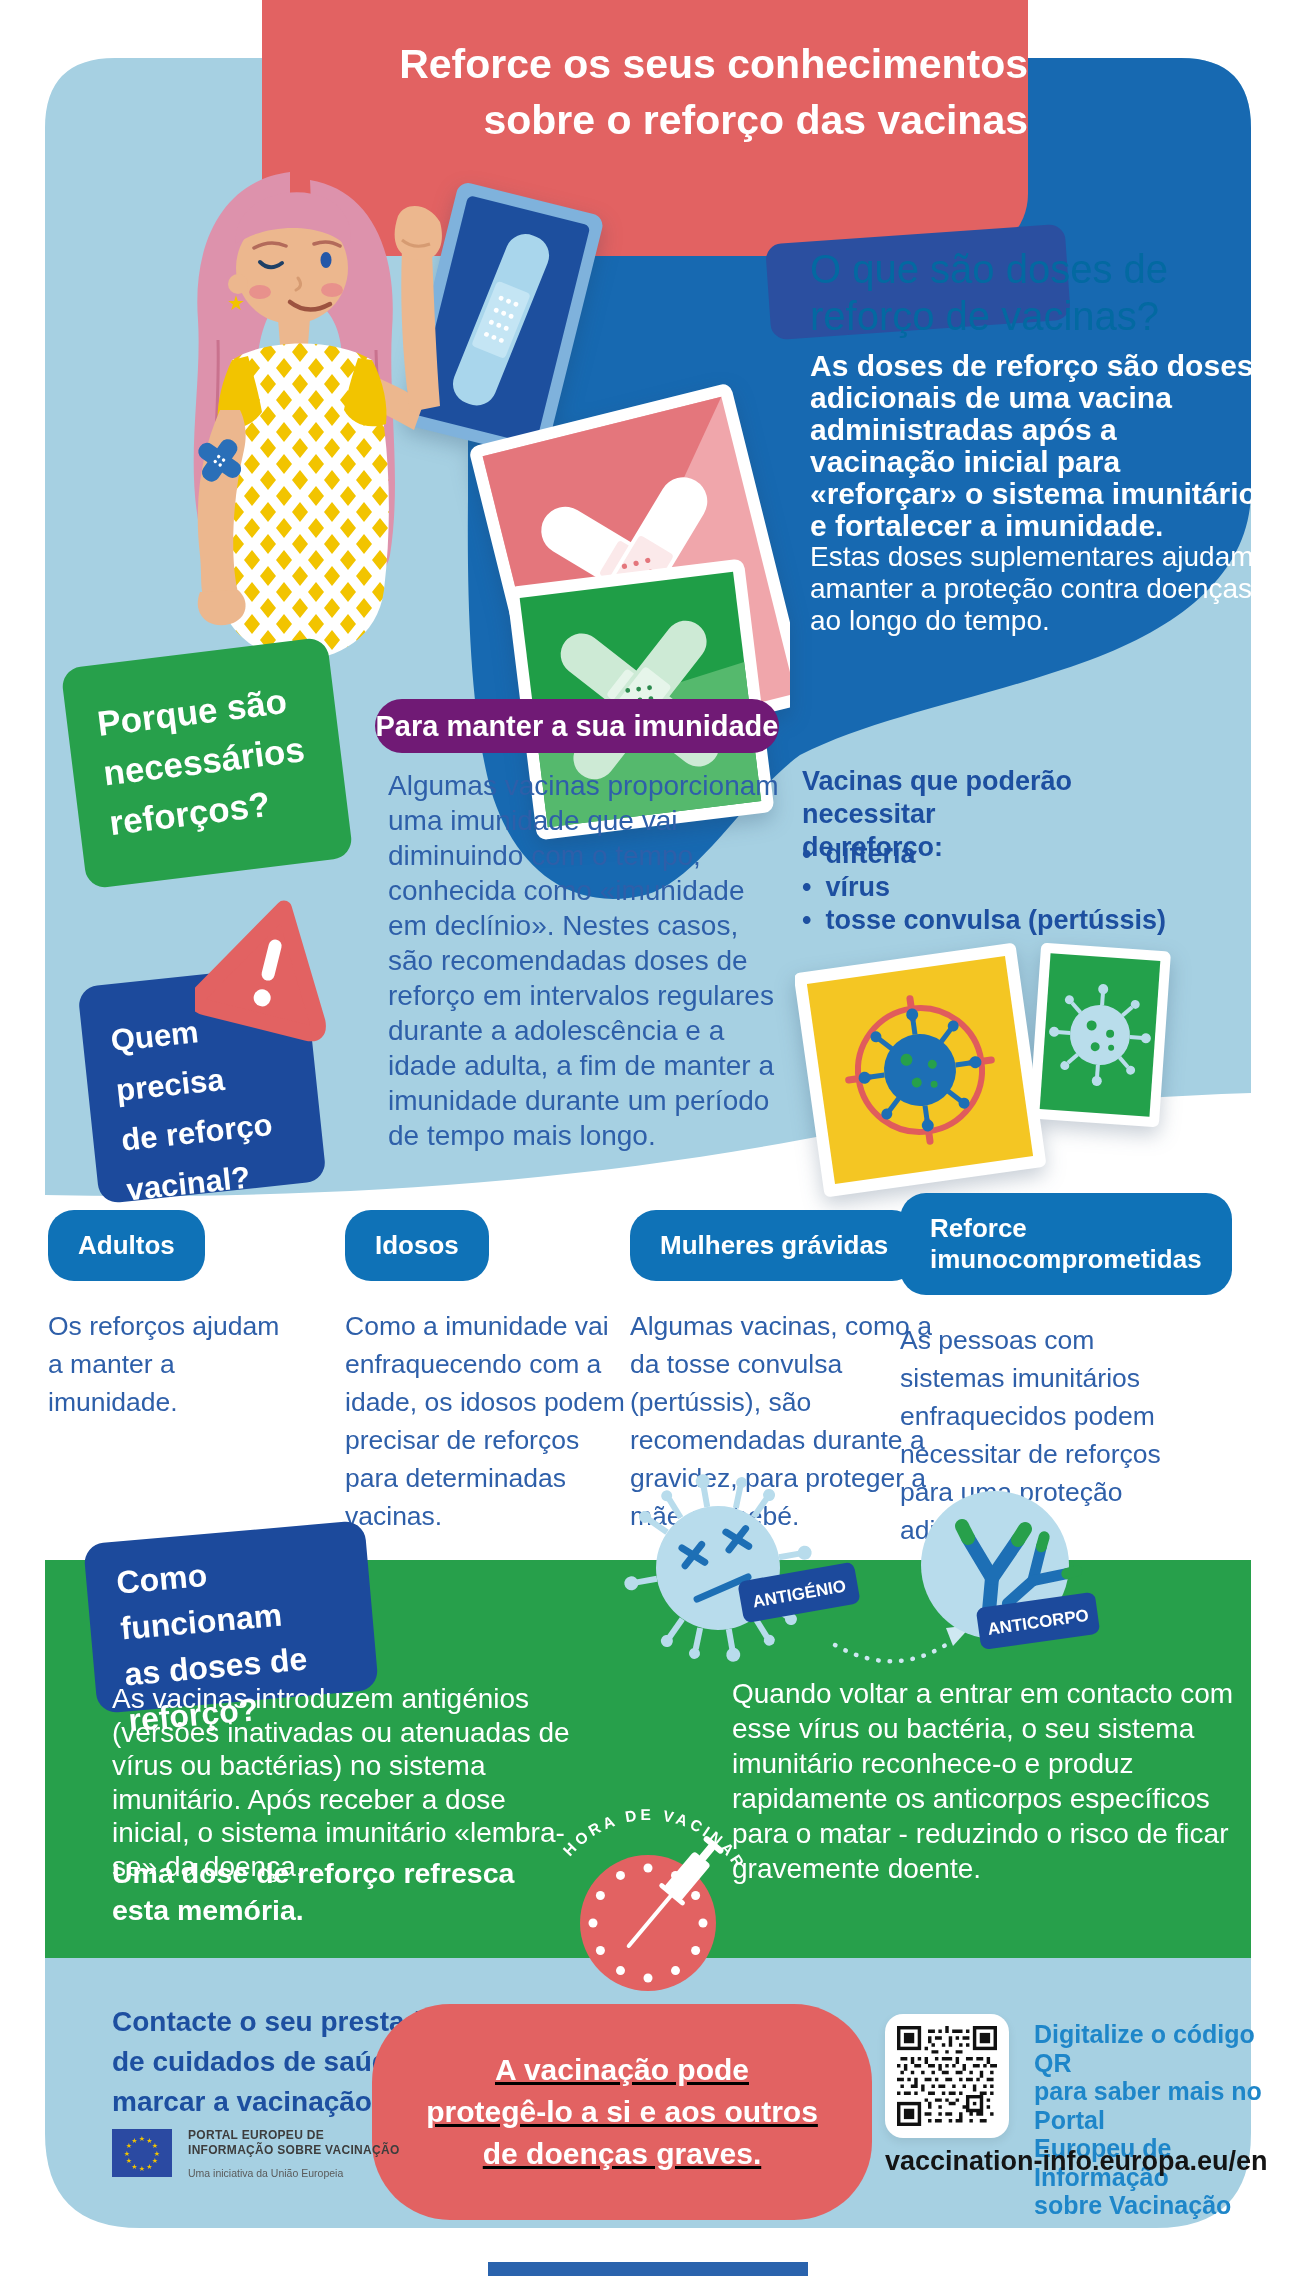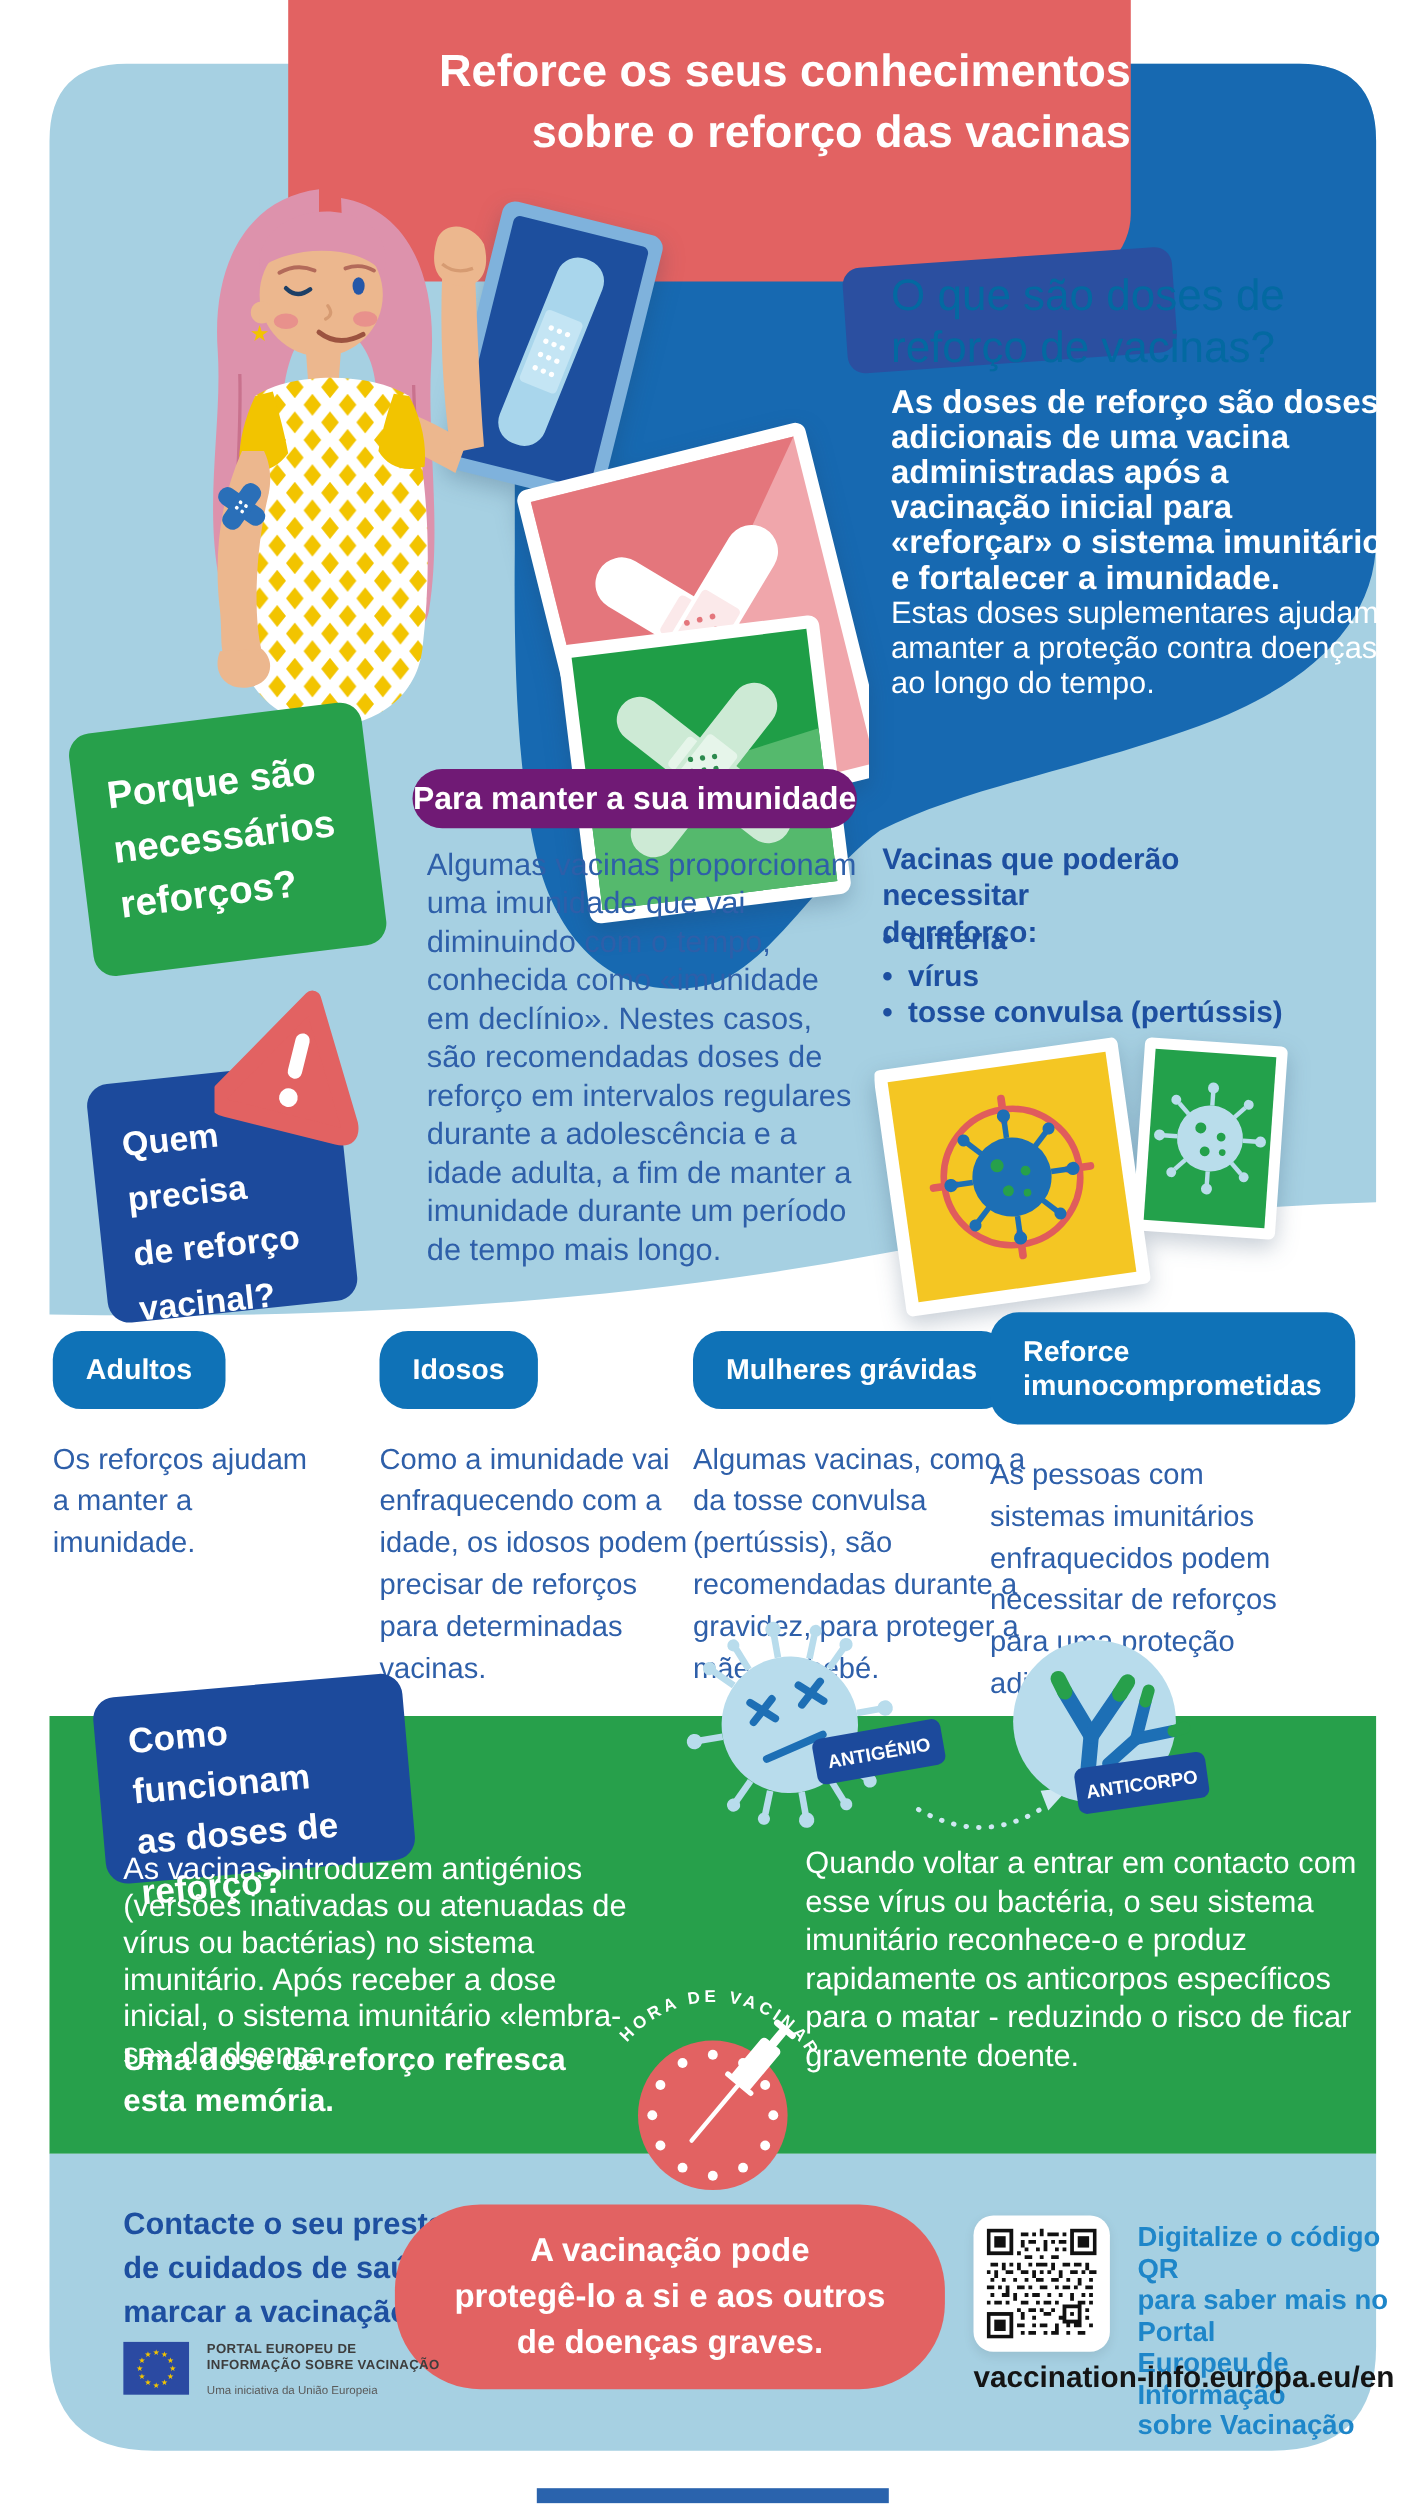--- a/index.html
+++ b/index.html
@@ -40,22 +40,22 @@
   .col-text{margin-top:26px;font-size:26.5px;line-height:38px;color:#2e5fa9;}
   
   .how-box{left:90px;top:1532px;width:282px;height:170px;background:#1c4a9c;border-radius:20px;
            transform:rotate(-5deg);z-index:8;}
   .how-box-text{padding:18px 0 0 30px;font-size:32px;font-weight:bold;line-height:46px;color:#fff;}
   .how-left{left:112px;top:1682px;width:472px;font-size:28px;line-height:33.5px;color:#fff;z-index:8;}
   .how-left-bold{left:112px;top:1855px;width:430px;font-size:28.5px;font-weight:bold;line-height:37px;color:#fff;z-index:8;}
   .how-right{left:732px;top:1676px;width:508px;font-size:28px;line-height:35px;color:#fff;z-index:8;}
   
   .contact{left:112px;top:2002px;width:360px;font-size:28px;font-weight:bold;line-height:40px;color:#1d4fa0;z-index:8;}
-  .bubble{left:359px;top:2004px;width:500px;height:168px;background:#e26262;border-radius:78px;z-index:8;
-          display:flex;align-items:center;justify-content:center;text-align:center;}
+  .bubble{left:372px;top:2004px;width:500px;height:216px;background:#e26262;border-radius:78px;z-index:8;
+          display:flex;align-items:center;justify-content:center;text-align:center;text-decoration:underline;}
   .bubble-text{font-size:30px;font-weight:bold;line-height:42px;color:#fff;}
   .qr-box{left:885px;top:2014px;width:124px;height:124px;background:#fff;border-radius:18px;z-index:8;
           box-shadow:0 4px 10px rgba(0,0,0,0.08);}
   .qr-caption{left:1034px;top:2020px;width:250px;font-size:25px;font-weight:bold;line-height:28.5px;color:#1e86c9;z-index:8;}
   .url{left:885px;top:2146px;font-size:27px;font-weight:bold;color:#141414;z-index:8;}
   .logo{left:112px;top:2128px;z-index:8;display:flex;}
   .logo-text{margin-left:16px;}
   .logo-l1,.logo-l2{font-size:12px;font-weight:bold;color:#3d3d3d;line-height:15px;letter-spacing:.3px;}
   .logo-sub{margin-top:9px;font-size:10.5px;color:#5a5a5a;}
   svg{display:block;}

